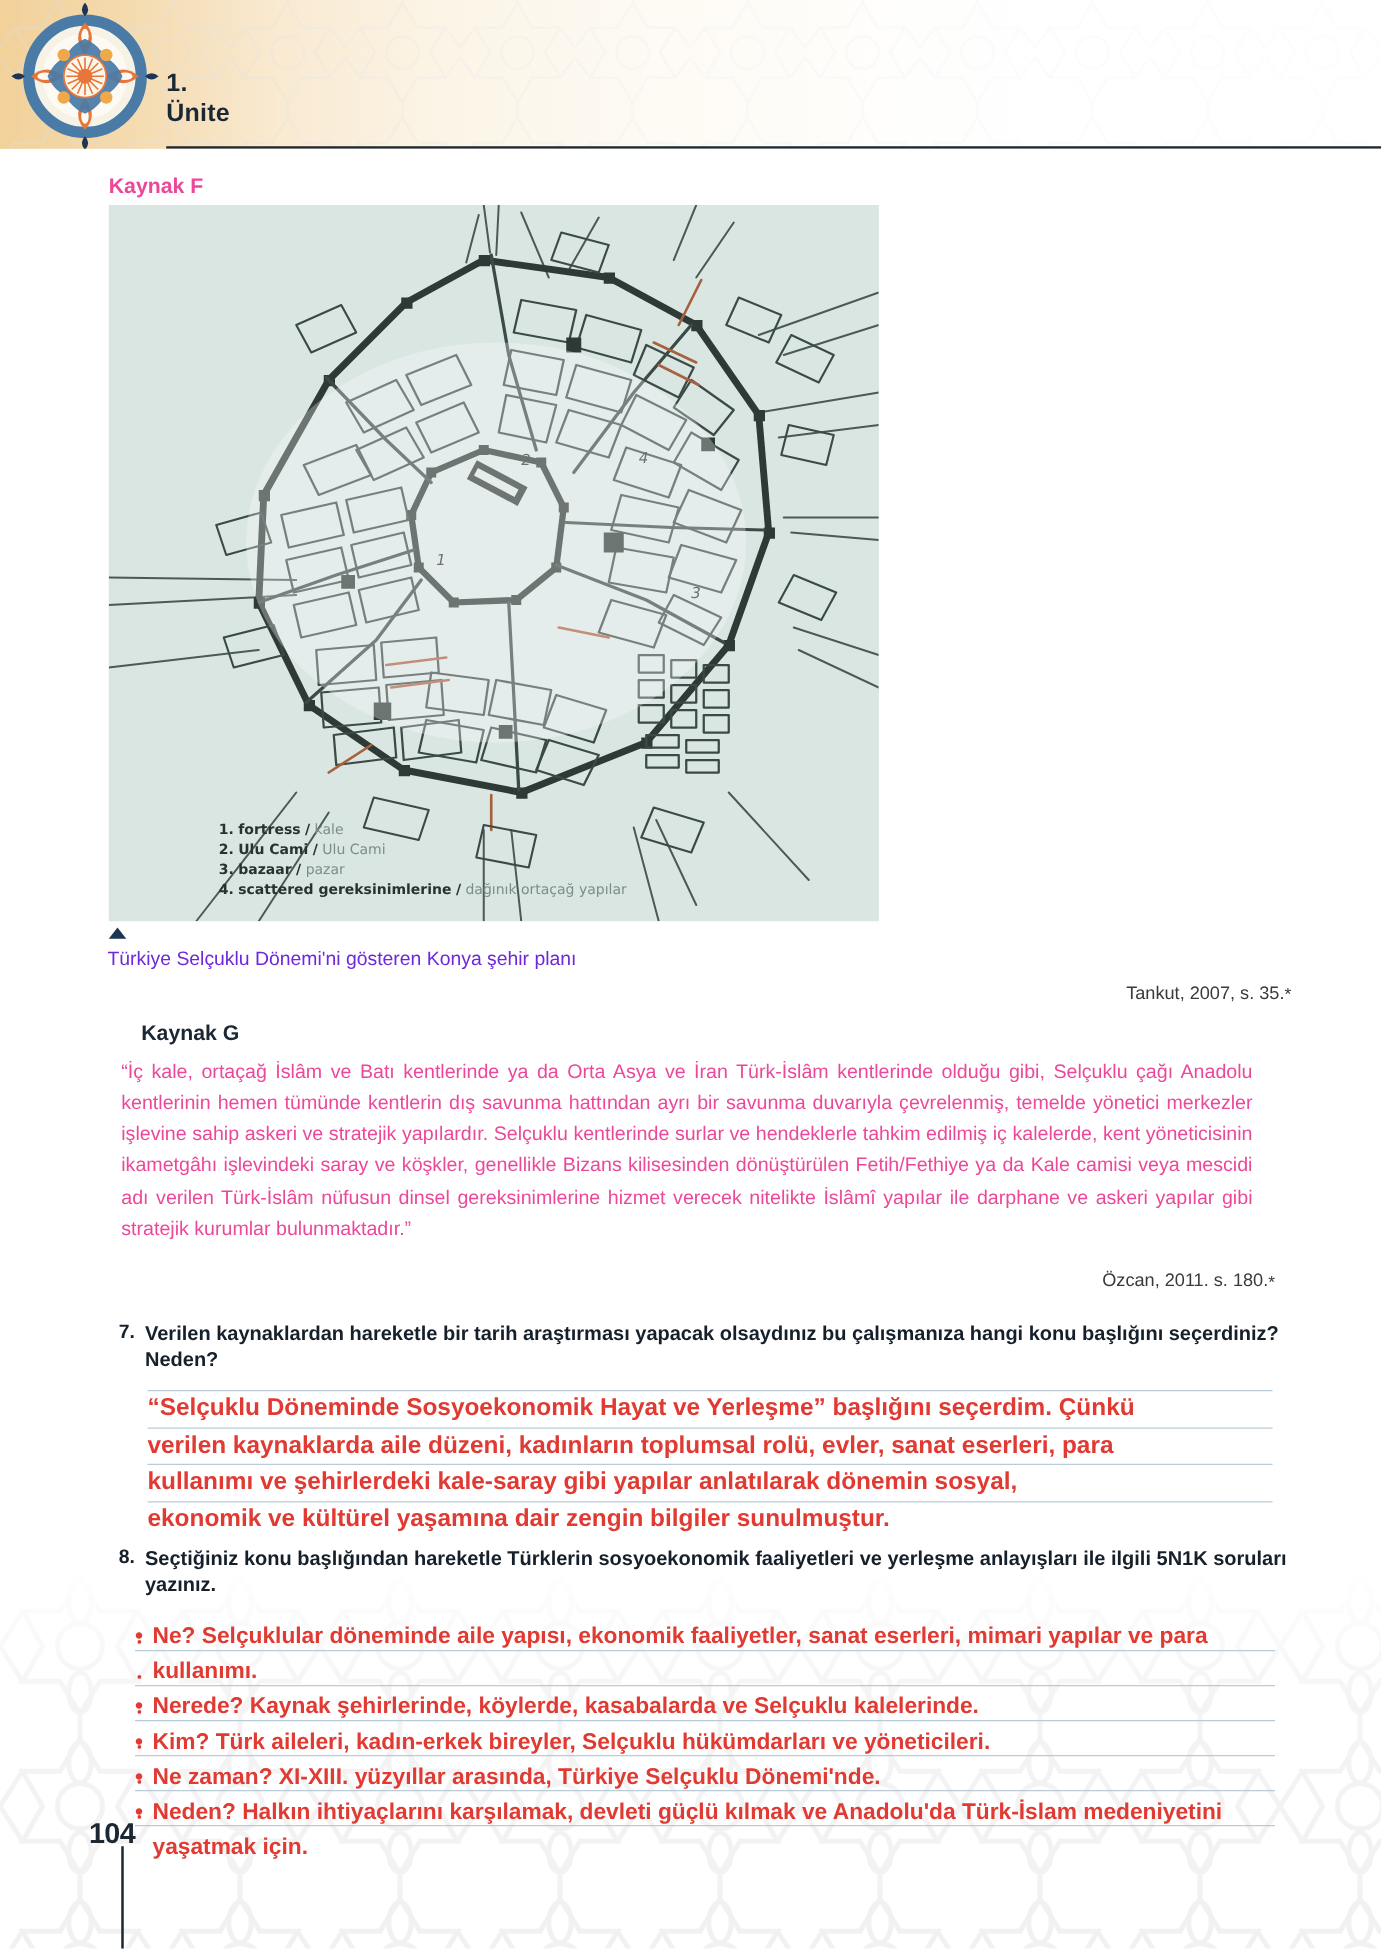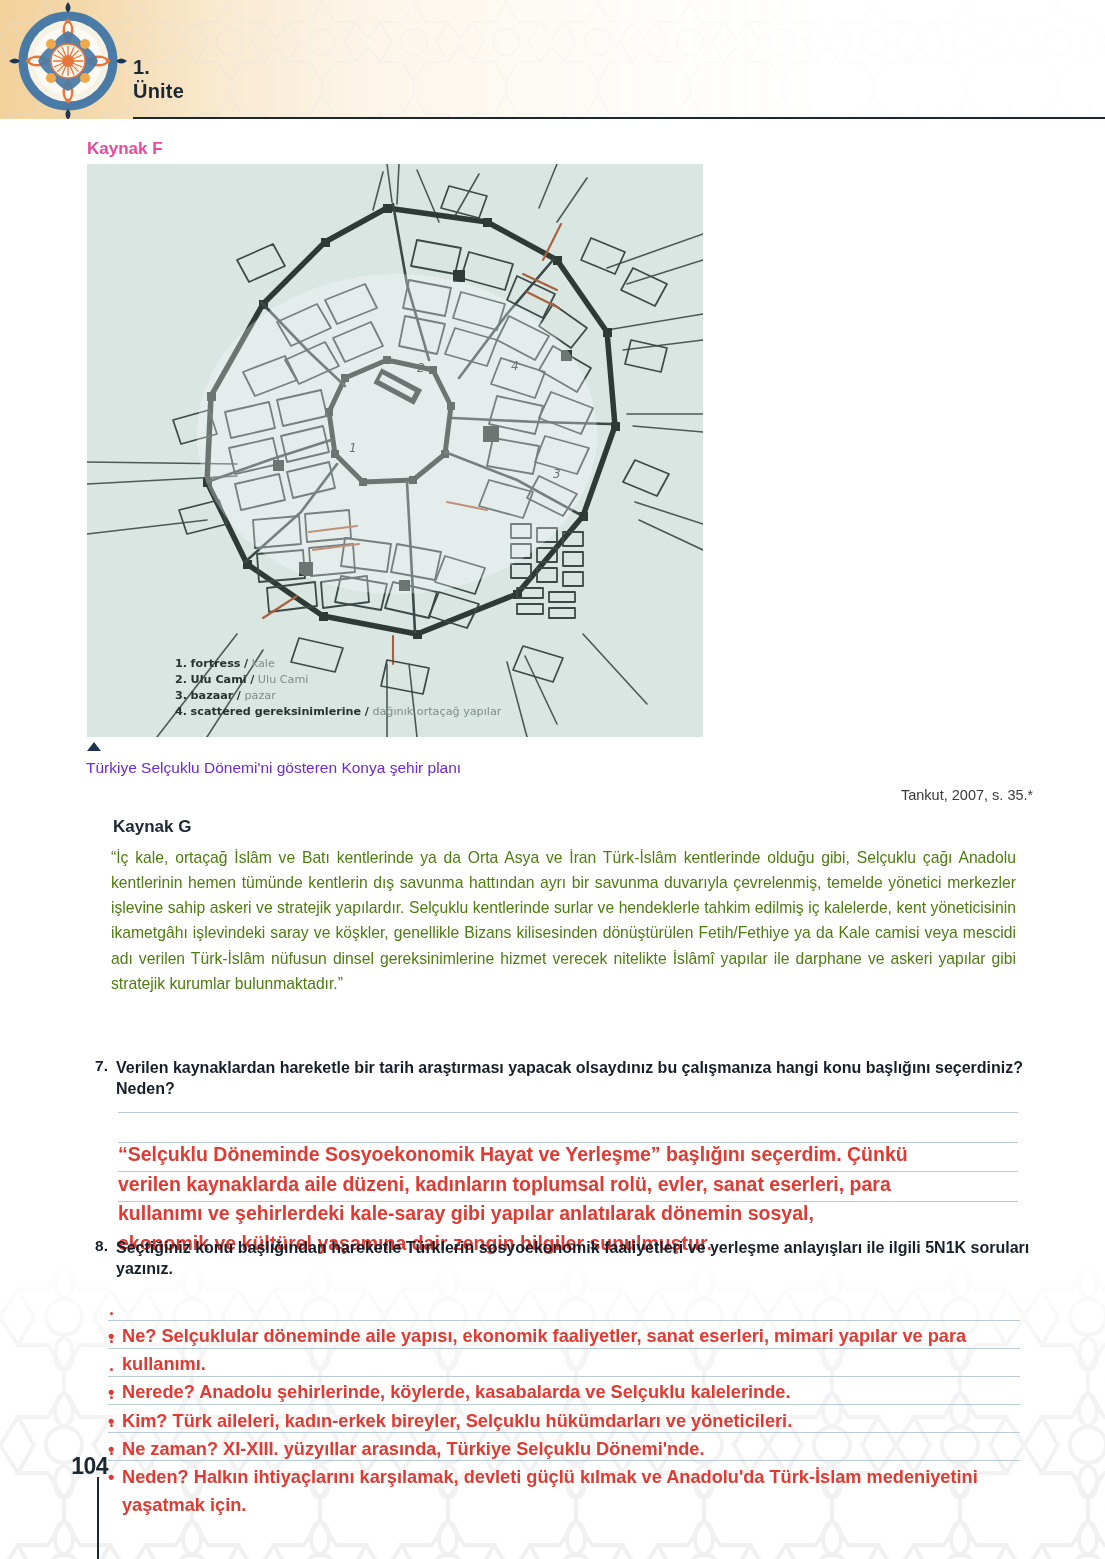--- a/index.html
+++ b/index.html
@@ -84,22 +84,22 @@
     font-size:14.5px;color:#3a3a3a;padding-left:13px;
   }
   .caption-source sup{font-size:14px;vertical-align:top;}
 
   
   .kaynak-g-title{
     position:absolute;left:113px;top:698px;
     font-size:17px;font-weight:bold;color:#1b2733;
   }
   .kaynak-g-body{
-    position:absolute;left:111px;top:726px;width:905px;
-    font-size:15.7px;line-height:1.60;color:#4d7c0f;text-align:justify;
+    position:absolute;left:97px;top:726px;width:905px;
+    font-size:15.7px;line-height:1.60;color:#ec4899;text-align:justify;
   }
   .kaynak-g-source{
     position:absolute;left:0;top:898px;width:1020px;text-align:right;
     font-size:14.5px;color:#3a3a3a;
   }
   .kaynak-g-source sup{font-size:14px;vertical-align:top;}
 
   
   .q{position:absolute;display:flex;}
   .q-num{
@@ -114,21 +114,21 @@
 
   
   .answer-lines{
     position:absolute;
   }
   .answer-lines .rule{
     position:absolute;left:0;height:1px;background:#b9cbd6;width:100%;
   }
   .answer-text{
     position:absolute;left:0;top:0;width:100%;
-    color:#e03a32;font-weight:bold;margin-top:28px;
+    color:#e03a32;font-weight:bold;
   }
   .answer-text p{margin:0;}
 
   #ans7{left:118px;top:993px;width:900px;height:112px;}
   #ans7 .answer-text{font-size:19.5px;line-height:29.6px;}
 
   #ans8{left:108px;top:1175px;width:912px;height:252px;}
   #ans8 .answer-text{font-size:18.2px;line-height:28.2px;}
   #ans8 .answer-text li{
     list-style:none;position:relative;padding-left:14px;
@@ -459,20 +459,23 @@
   </div>
 
   <div class="caption-marker"></div>
   <div class="caption-text">Türkiye Selçuklu Dönemi'ni gösteren Konya şehir planı</div>
   <div class="caption-source">
     <span>Tankut, 2007, s. 35.</span><sup>*</sup>
   </div>
 
   <div class="kaynak-g-title">Kaynak G</div>
   <div class="kaynak-g-body">“İç kale, ortaçağ İslâm ve Batı kentlerinde ya da Orta Asya ve İran Türk-İslâm kentlerinde olduğu gibi, Selçuklu çağı Anadolu kentlerinin hemen tümünde kentlerin dış savunma hattından ayrı bir savunma duvarıyla çevrelenmiş, temelde yönetici merkezler işlevine sahip askeri ve stratejik yapılardır. Selçuklu kentlerinde surlar ve hendeklerle tahkim edilmiş iç kalelerde, kent yöneticisinin ikametgâhı işlevindeki saray ve köşkler, genellikle Bizans kilisesinden dönüştürülen Fetih/Fethiye ya da Kale camisi veya mescidi adı verilen Türk-İslâm nüfusun dinsel gereksinimlerine hizmet verecek nitelikte İslâmî yapılar ile darphane ve askeri yapılar gibi stratejik kurumlar bulunmaktadır.”</div>
+  <div class="kaynak-g-source">
+    <span>Özcan, 2011. s. 180.</span><sup>*</sup>
+  </div>
 
   <div class="q" id="q7">
     <div class="q-num">7.</div>
     <div class="q-text">Verilen kaynaklardan hareketle bir tarih araştırması yapacak olsaydınız bu çalışmanıza hangi konu başlığını seçerdiniz? Neden?</div>
   </div>
 
   <div class="answer-lines" id="ans7">
     <div class="rule" style="top:0px;"></div>
     <div class="rule" style="top:29.6px;"></div>
     <div class="rule" style="top:59.2px;"></div>
@@ -503,21 +506,21 @@
         <i style="top:46px;"></i>
         <i style="top:74px;"></i>
       <i style="top:102px;"></i>
         <i style="top:130px;"></i>
         <i style="top:158px;"></i>
     </div>
 
     <div class="answer-text">
       <ul>
         <li>Ne? Selçuklular döneminde aile yapısı, ekonomik faaliyetler, sanat eserleri, mimari yapılar ve para kullanımı.</li>
-        <li>Nerede? Anadolu şehirlerinde, köylerde, kasabalarda ve Selçuklu kalelerinde.</li>
+        <li>Nerede? Kaynak şehirlerinde, köylerde, kasabalarda ve Selçuklu kalelerinde.</li>
         <li>Kim? Türk aileleri, kadın-erkek bireyler, Selçuklu hükümdarları ve yöneticileri.</li>
         <li>Ne zaman? XI-XIII. yüzyıllar arasında, Türkiye Selçuklu Dönemi'nde.</li>
         <li>Neden? Halkın ihtiyaçlarını karşılamak, devleti güçlü kılmak ve Anadolu'da Türk-İslam medeniyetini yaşatmak için.</li>
       </ul>
     </div>
   </div>
 
   <div class="page-number">104</div>
   <div class="left-rule"></div>
 </div>

